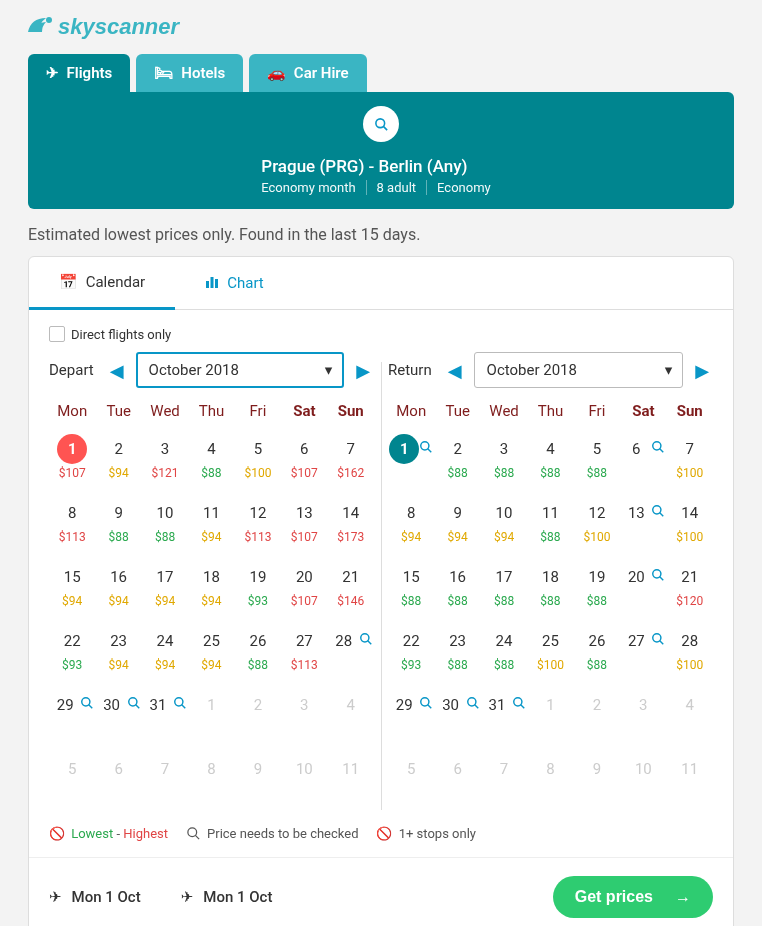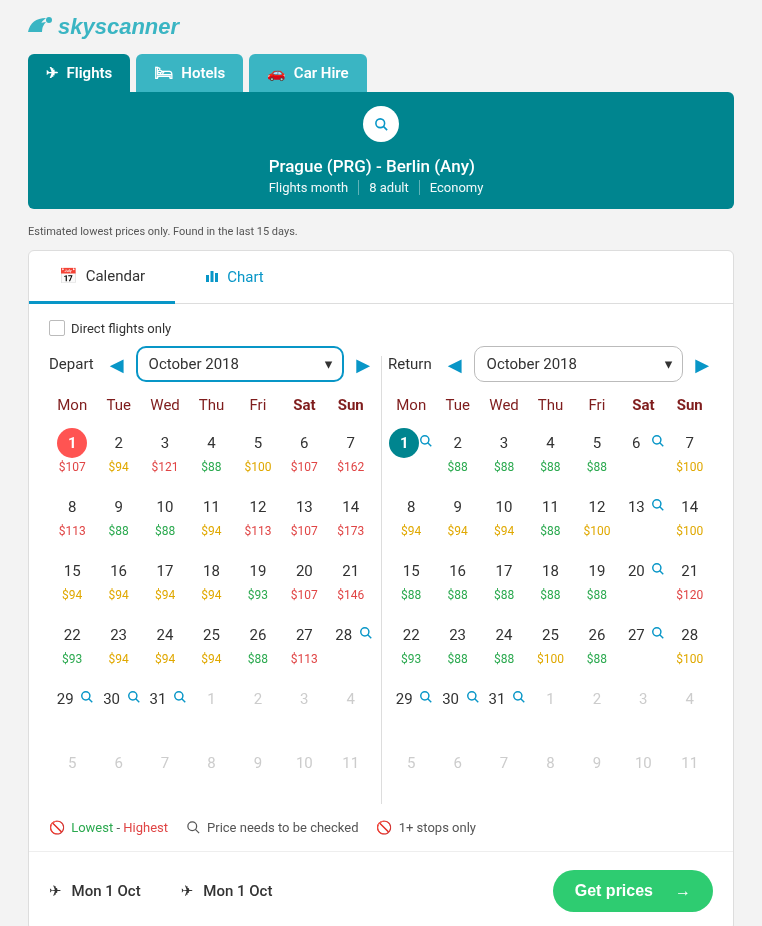--- a/index.html
+++ b/index.html
@@ -10,36 +10,36 @@
 .tab { display: flex; align-items: center; gap: 8px; padding: 10px 18px; border-radius: 6px 6px 0 0; color: #fff; font-weight: 600; font-size: 15px; cursor: pointer; }
 .tab.active { background: #00858f; }
 .tab.inactive { background: #3ab5c3; }
 .search-bar { background: #00858f; margin: 0 28px; border-radius: 0 6px 6px 6px; padding: 14px 16px; display: flex; align-items: center; gap: 14px; flex-direction: column; }
 .search-icon-circle { width: 36px; height: 36px; background: #fff; border-radius: 50%; display: flex; align-items: center; justify-content: center; }
 .search-info { color: #fff; }
 .route { font-size: 17px; font-weight: 500; }
 .sub-info { display: flex; gap: 10px; font-size: 13px; margin-top: 4px; opacity: 0.95; }
 .sub-info span { border-right: 1px solid rgba(255,255,255,0.4); padding-right: 10px; }
 .sub-info span:last-child { border-right: none; }
-.note { padding: 16px 28px 12px; font-size: 11px; color: #555; }
+.note { padding: 16px 28px 12px; font-size: 16px; color: #555; }
 .card { background: #fff; margin: 0 28px 20px; border: 1px solid #ddd; border-radius: 6px; }
 .view-tabs { display: flex; border-bottom: 1px solid #ddd; }
 .view-tab { padding: 16px 30px; font-size: 15px; display: flex; align-items: center; gap: 8px; cursor: pointer; color: #0896c7; }
 .view-tab.active { color: #333; border-bottom: 3px solid #0896c7; margin-bottom: -1px; }
 .direct-row { padding: 16px 20px 10px; display: flex; align-items: center; gap: 6px; font-size: 13px; }
 .checkbox { width: 16px; height: 16px; border: 1px solid #bbb; border-radius: 2px; }
 .calendars { display: flex; padding: 0 20px; position: relative; justify-content: center; }
 .cal-col { flex: 1; }
 .cal-col:first-child { padding-right: 14px; }
 .cal-col:last-child { padding-left: 14px; }
 .divider { width: 1px; background: #ddd; position: absolute; left: 50%; top: 10px; bottom:0; }
 .cal-header { display: flex; align-items: center; gap: 8px; margin-bottom: 14px; }
 .cal-label { font-size: 15px; margin-right: 4px; color:#333;}
 .nav-arrow { color: #0896c7; font-size: 18px; cursor: pointer; padding: 4px; }
-.month-select { flex: 1; border: 1px solid #bbb; border-radius: 10px; padding: 8px 28px 8px 12px; font-size: 15px; background: #fff; position: relative; cursor: pointer; display:flex; align-items:center; justify-content:space-between;}
+.month-select { flex: 1; border: 1px solid #bbb; border-radius: 3px; padding: 8px 28px 8px 12px; font-size: 15px; background: #fff; position: relative; cursor: pointer; display:flex; align-items:center; justify-content:space-between;}
 .month-select.focused { border: 2px solid #0896c7; padding: 7px 27px 7px 11px; }
 .month-select .caret { position:absolute; right:10px; }
 .cal-grid { width: 100%; }
 .dow { display: flex; margin-bottom: 6px; }
 .dow div { flex: 1; text-align: center; font-size: 15px; color: #7f1d1d; }
 .dow div.wknd { font-weight: 700; }
 .week { display: flex; }
 .day { flex: 1; text-align: center; padding: 8px 0 10px; cursor: pointer; }
 .day .num { font-size: 15px; color: #333; display: inline-block; width: 30px; height: 30px; line-height: 30px; border-radius: 50%; }
 .day.sel-red .num { background: #ff5452; color: #fff; font-weight: 700; }
@@ -88,21 +88,21 @@
 <div class="search-bar">
   <div class="search-icon-circle">
     <svg class="icon-sm" viewBox="0 0 24 24">
         <circle cx="10" cy="10" r="7" stroke="#0896c7" stroke-width="2.5" fill="none"></circle>
         <line x1="15" y1="15" x2="21" y2="21" stroke="#0896c7" stroke-width="2.5"></line>
       </svg>
   </div>
   <div class="search-info">
     <div class="route">Prague (PRG) - Berlin (Any)</div>
     <div class="sub-info">
-      <span>Flights month</span>
+      <span>Economy month</span>
       <span>8 adult</span>
       <span>Economy</span>
     </div>
   </div>
 </div>
 
 <div class="note">Estimated lowest prices only. Found in the last 15 days.</div>
 
 <div class="card">
   <div class="view-tabs">

